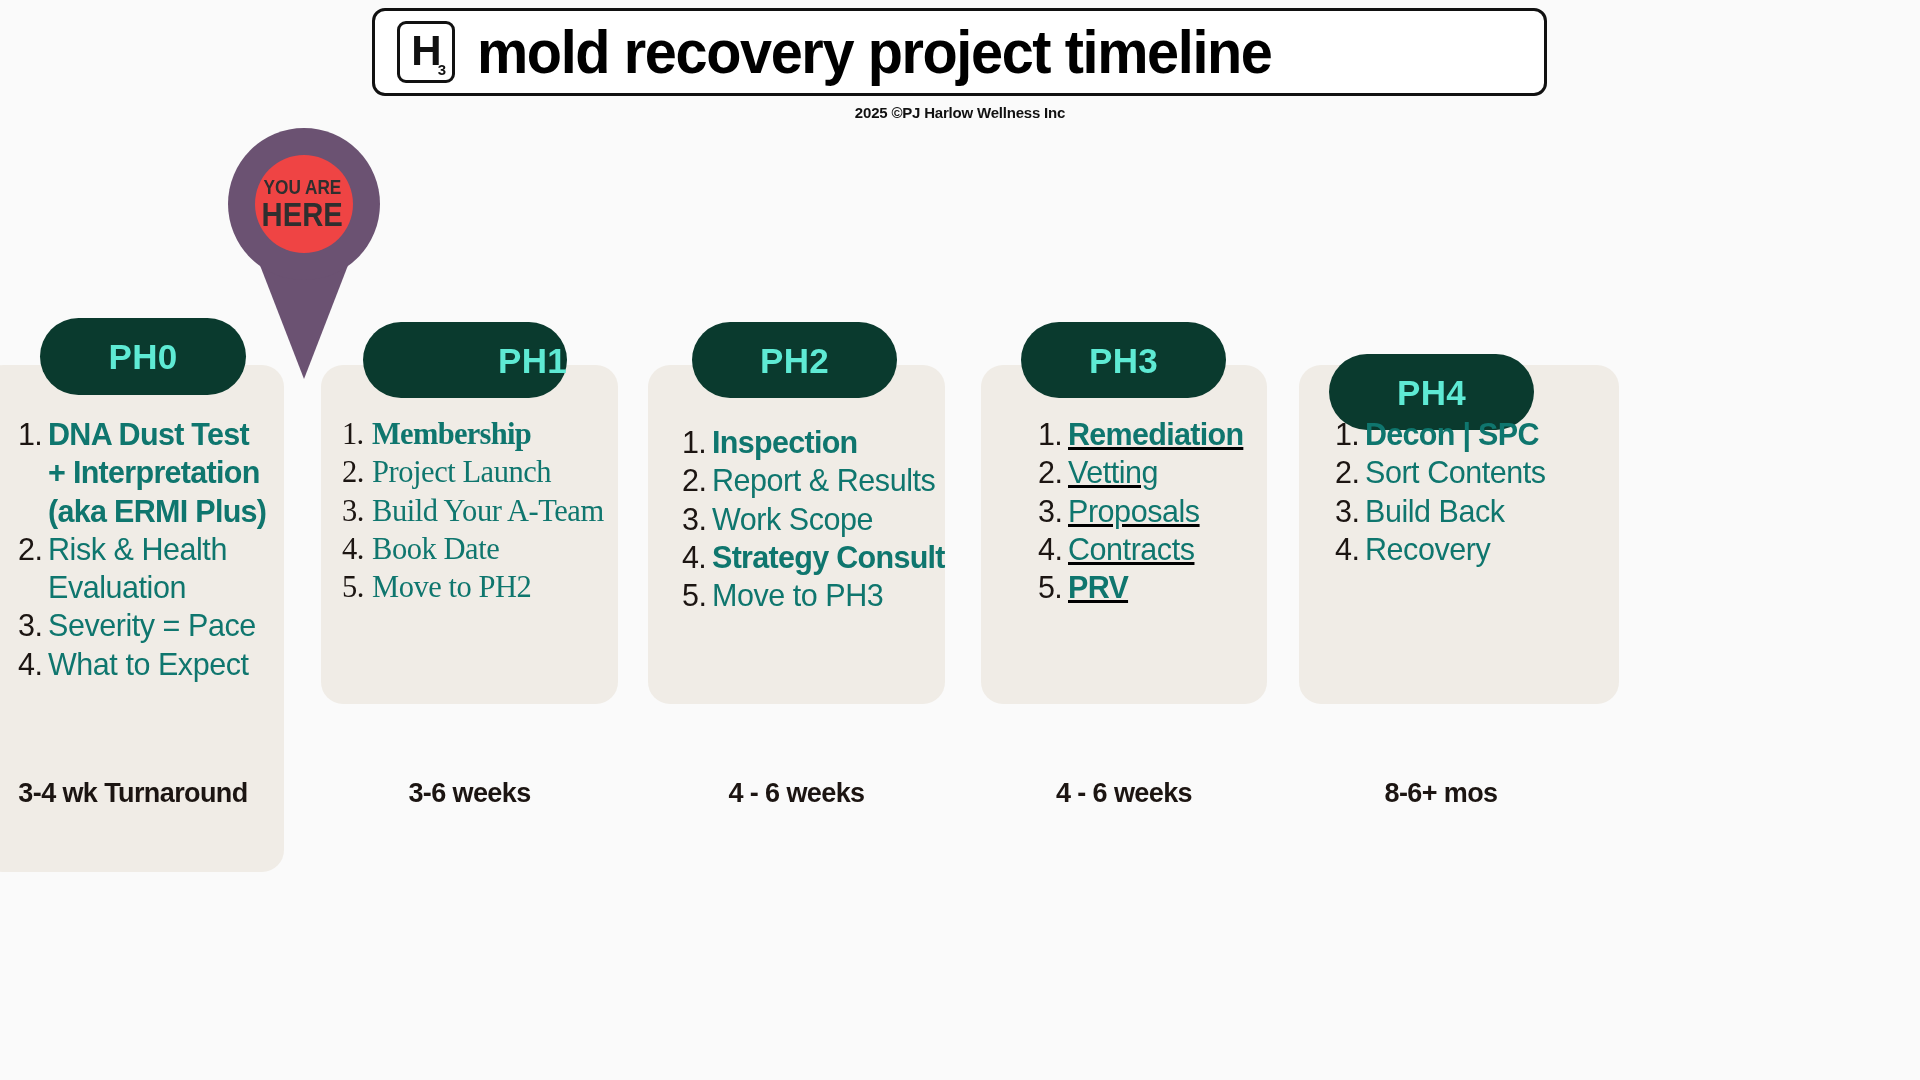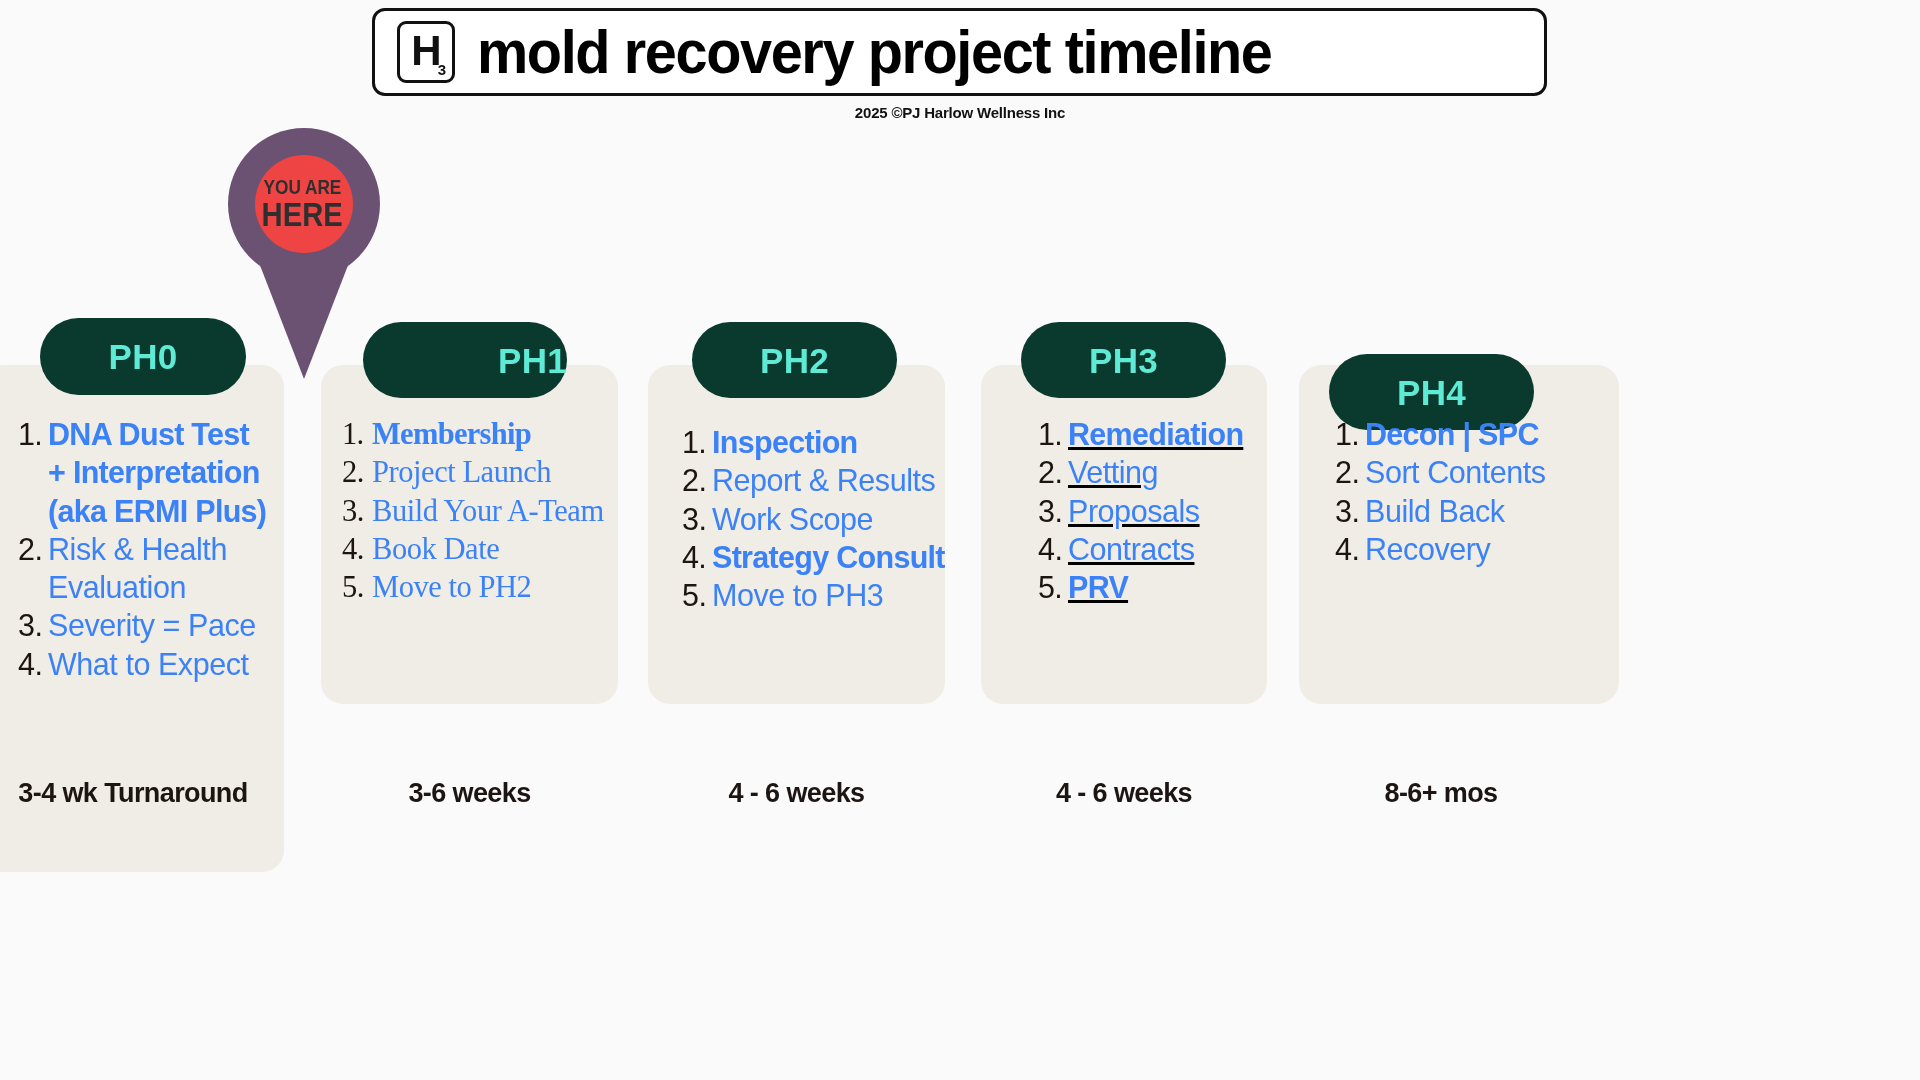--- a/index.html
+++ b/index.html
@@ -194,21 +194,21 @@
     margin: 0;
     padding: 0;
     counter-reset: pitem;
   }
   .phase-list li {
     position: relative;
     counter-increment: pitem;
     padding-left: 30px;
     font-size: 30.5px;
     line-height: 1.255;
-    color: #3b82f6;
+    color: #0f766e;
     letter-spacing: -0.45px;
     font-weight: 400;
   }
   .phase-list li::before {
     content: counter(pitem) ".";
     position: absolute;
     left: 0;
     top: 0;
     font-weight: 400;
     color: #1c1512;

